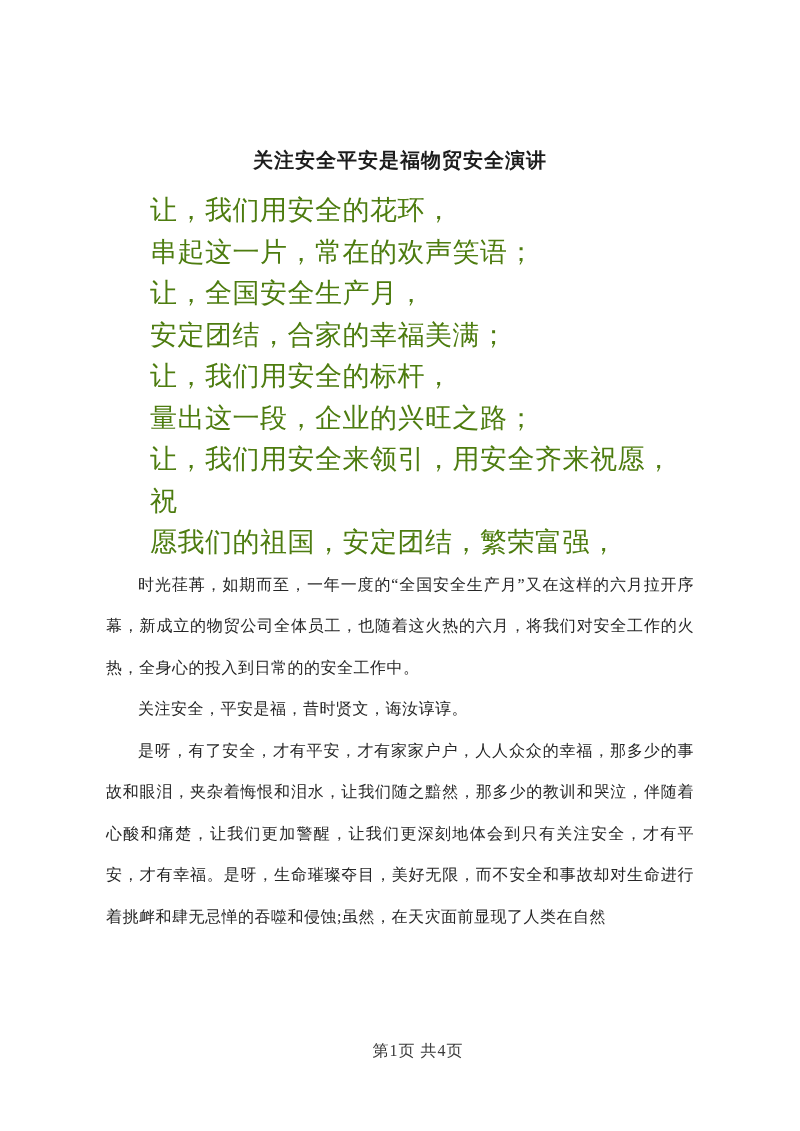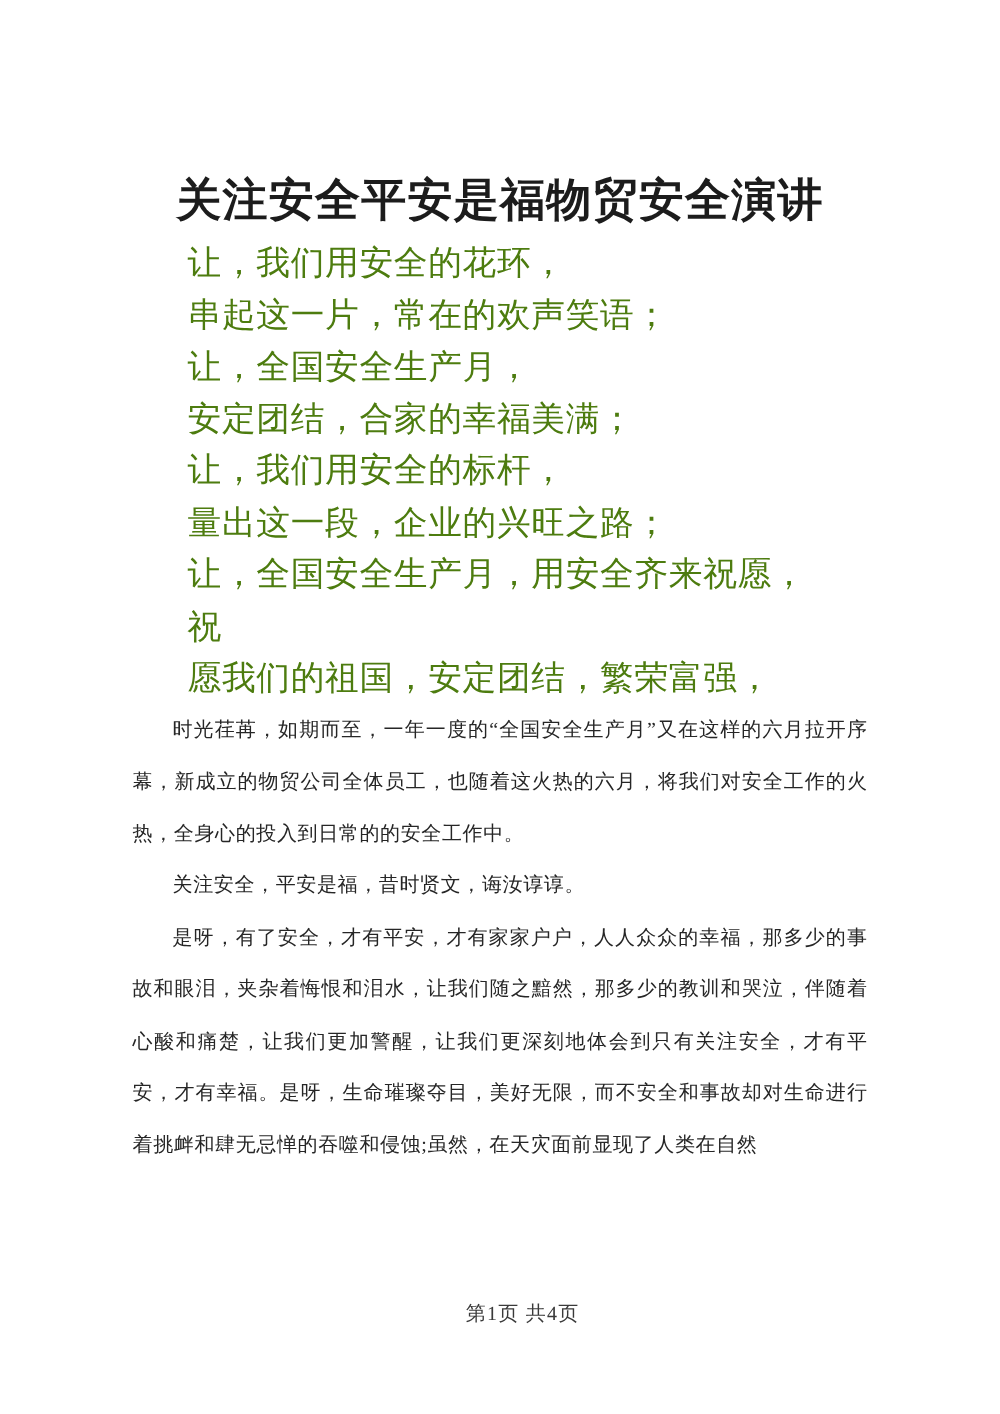--- a/index.html
+++ b/index.html
@@ -17,21 +17,21 @@
       color: #222222;
     }
     .content {
       position: absolute;
       left: 106px;
       top: 140px;
       width: 588px;
     }
     .doc-title {
       margin: 0 0 10px 0;
-      font-size: 36px;
+      font-size: 20px;
       font-weight: bold;
       line-height: 40px;
       text-align: center;
       letter-spacing: 1px;
       color: #1c1c1c;
       white-space: nowrap;
     }
     .poem-line {
       margin: 0;
       padding-left: 44px;
@@ -69,21 +69,21 @@
 <div class="page">
   <div class="content">
     <h1 class="doc-title">关注安全平安是福物贸安全演讲</h1>
 
     <p class="poem-line">让，我们用安全的花环，</p>
     <p class="poem-line">串起这一片，常在的欢声笑语；</p>
     <p class="poem-line">让，全国安全生产月，</p>
     <p class="poem-line">安定团结，合家的幸福美满；</p>
     <p class="poem-line">让，我们用安全的标杆，</p>
     <p class="poem-line">量出这一段，企业的兴旺之路；</p>
-    <p class="poem-line">让，全国安全生产月，用安全齐来祝愿，</p>
+    <p class="poem-line">让，我们用安全来领引，用安全齐来祝愿，</p>
     <p class="poem-line">祝</p>
     <p class="poem-line">愿我们的祖国，安定团结，繁荣富强，</p>
 
     <p class="body-para">时光荏苒，如期而至，一年一度的“全国安全生产月”又在这样的六月拉开序幕，新成立的物贸公司全体员工，也随着这火热的六月，将我们对安全工作的火热，全身心的投入到日常的的安全工作中。</p>
     <p class="body-para">关注安全，平安是福，昔时贤文，诲汝谆谆。</p>
     <p class="body-para">是呀，有了安全，才有平安，才有家家户户，人人众众的幸福，那多少的事故和眼泪，夹杂着悔恨和泪水，让我们随之黯然，那多少的教训和哭泣，伴随着心酸和痛楚，让我们更加警醒，让我们更深刻地体会到只有关注安全，才有平安，才有幸福。是呀，生命璀璨夺目，美好无限，而不安全和事故却对生命进行着挑衅和肆无忌惮的吞噬和侵蚀;虽然，在天灾面前显现了人类在自然</p>
   </div>
 
   <div class="footer">
     <span>第1页 共4页</span>

